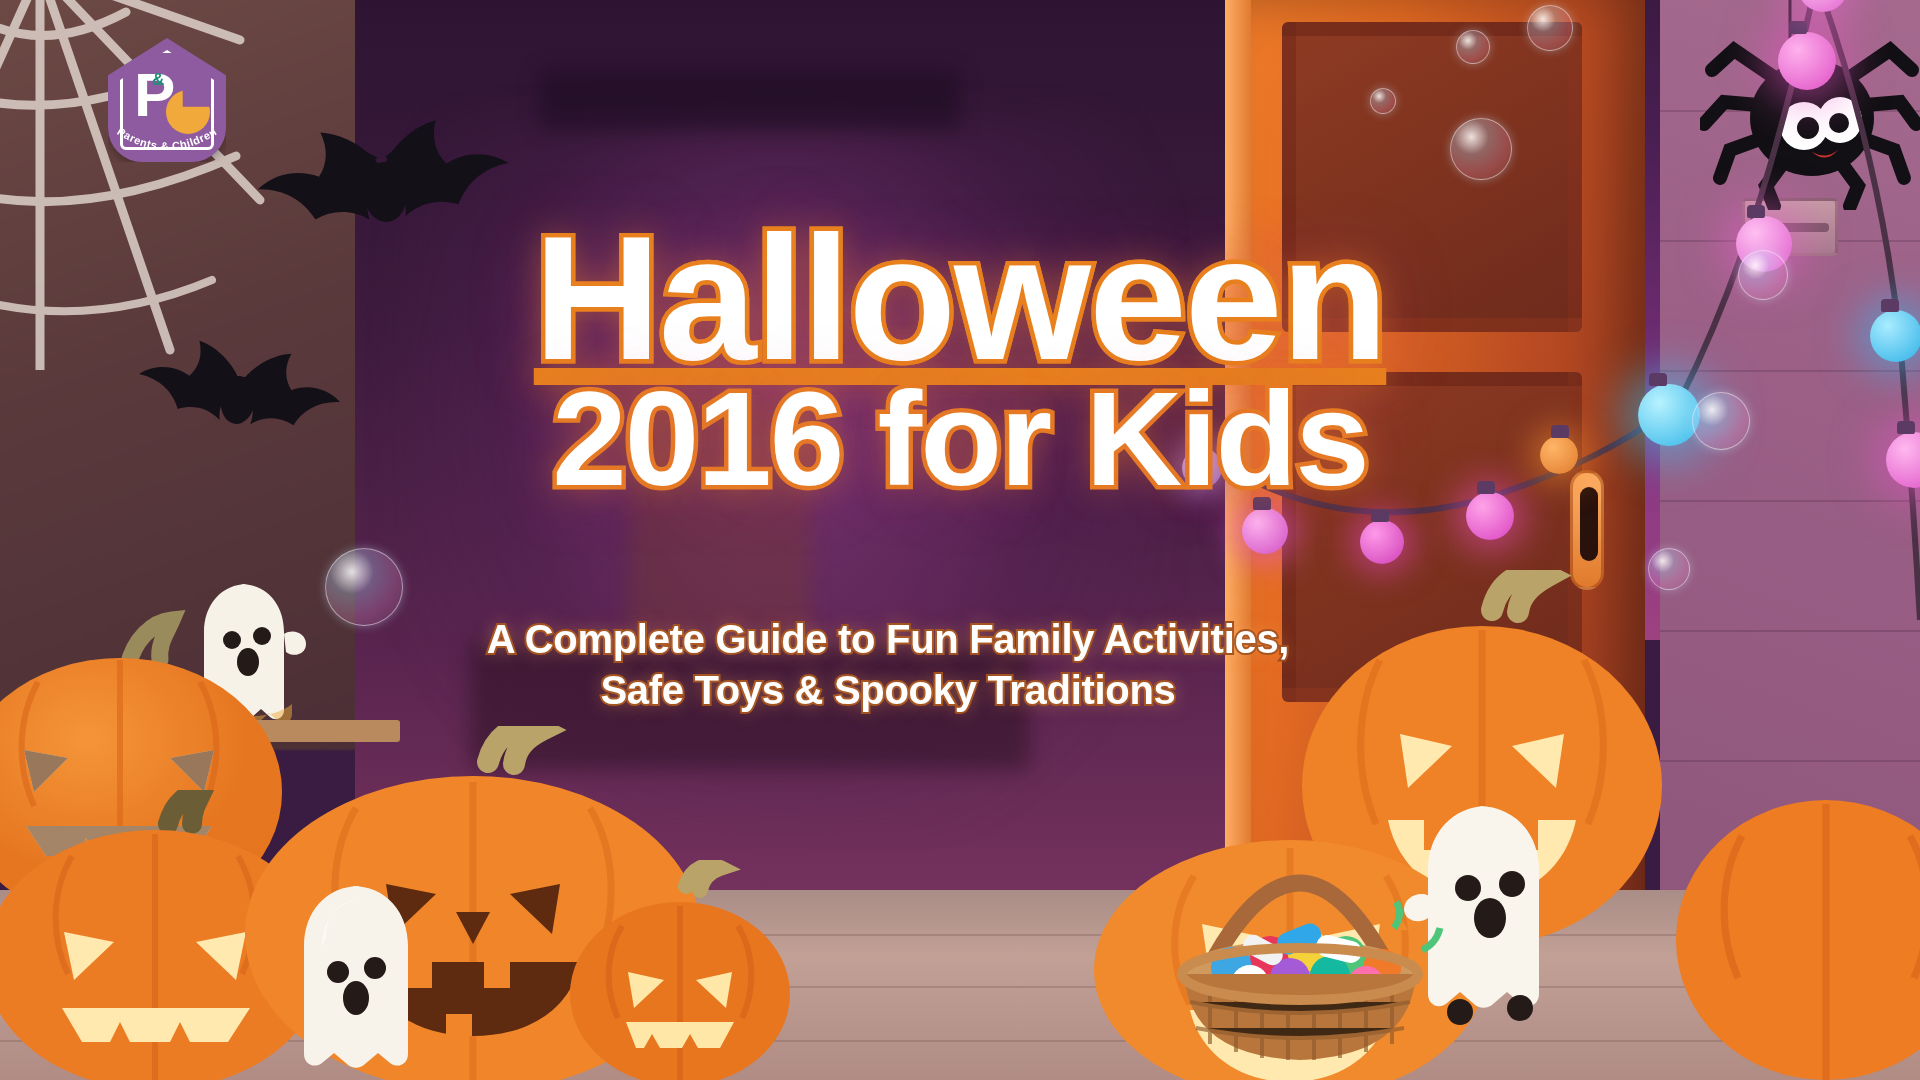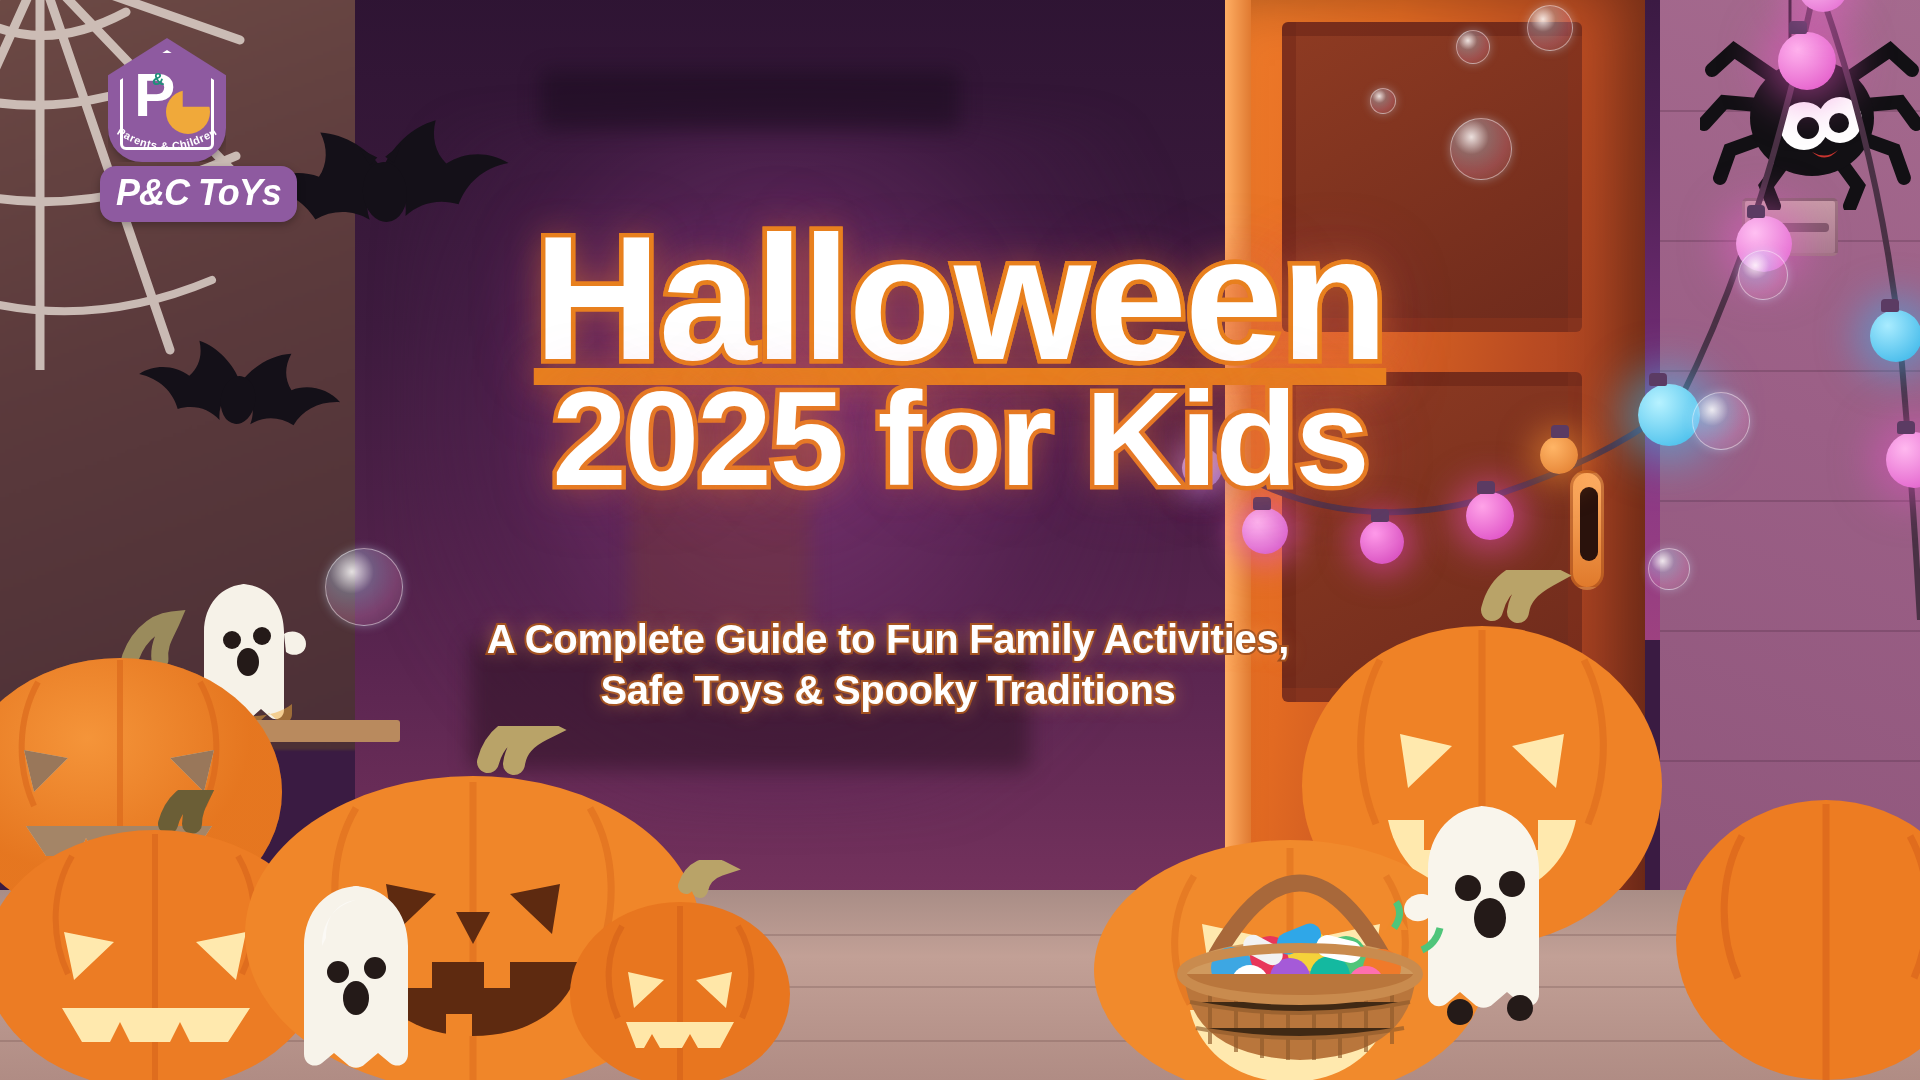--- a/index.html
+++ b/index.html
@@ -457,26 +457,25 @@
     <div class="logo-house"></div>
     <div class="logo-P">P</div>
     <div class="logo-amp">&amp;</div>
     <div class="logo-C"></div>
     <svg class="logo-arc" viewBox="0 0 118 40">
       <path id="arcpath" d="M6 8 Q59 44 112 8" fill="none"></path>
       <text fill="#ffffff" font-size="11" font-family="Liberation Sans, sans-serif" font-weight="bold">
         <textPath href="#arcpath" startOffset="50%" text-anchor="middle">Parents &amp; Children</textPath>
       </text>
     </svg>
-    <div class="logo-word">P&amp;C ToYs</div>
   </div>
 
   <div class="headline">
     <span class="title-1">Halloween</span>
-    <span class="title-2">2025 for Kids</span>
+    <span class="title-2">2016 for Kids</span>
   </div>
 
   <div class="subtitle">
     <span>A Complete Guide to Fun Family Activities,</span>
     <span>Safe Toys &amp; Spooky Traditions</span>
   </div>
 
 </div>
 
 </body></html>

